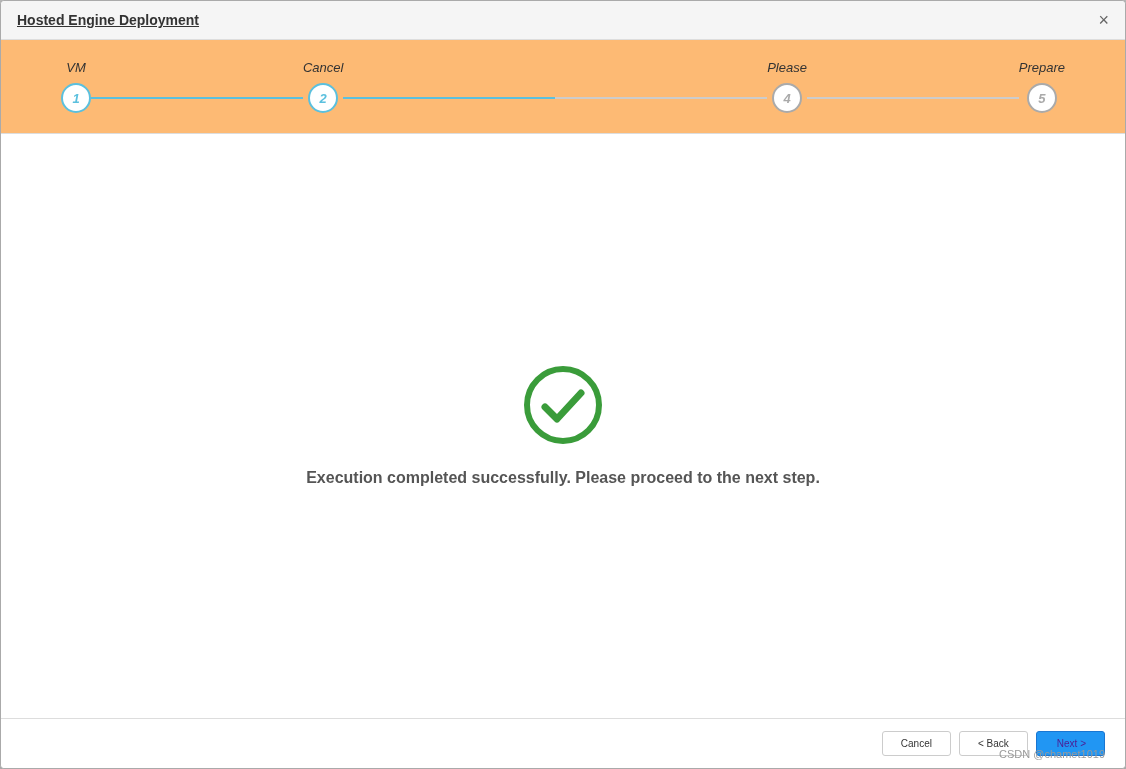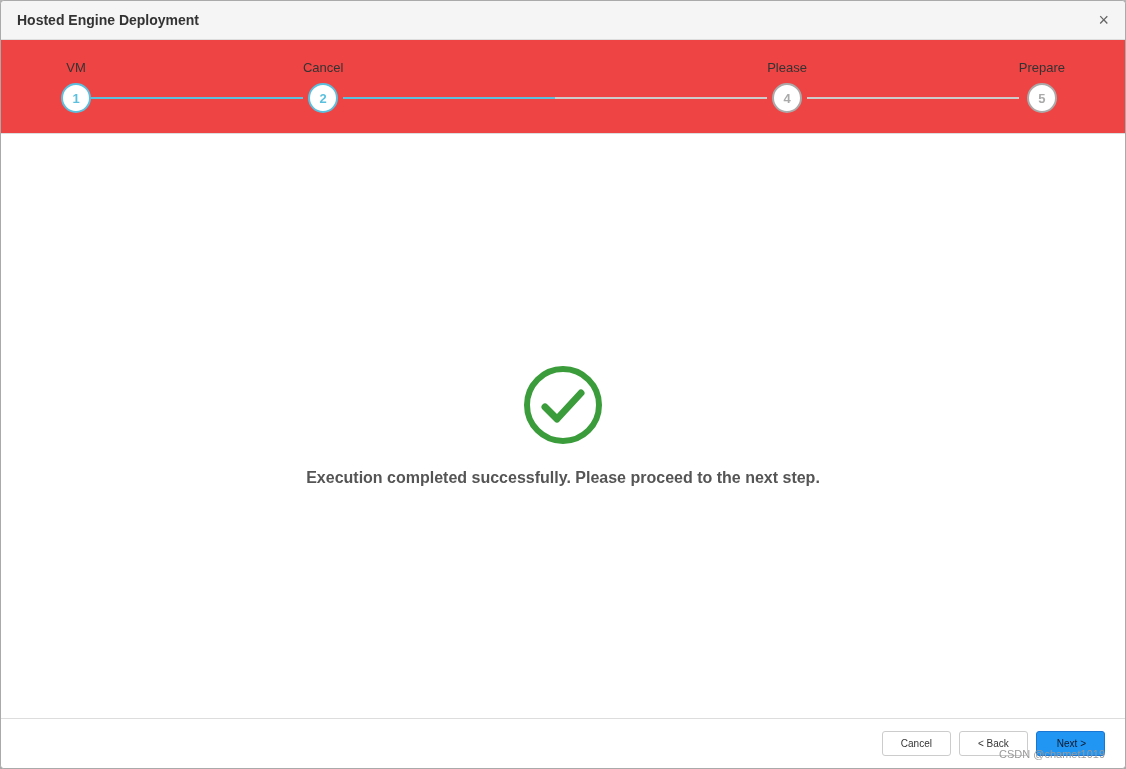--- a/index.html
+++ b/index.html
@@ -28,35 +28,37 @@
       padding: 10px 16px;
       display: flex;
       justify-content: space-between;
       align-items: center;
       border-radius: 4px 4px 0 0;
     }
     .dialog-title {
       font-size: 14px;
       font-weight: bold;
       color: #333;
+      text-decoration: underline;
     }
     .close-btn {
       background: none;
       border: none;
       font-size: 18px;
       color: #666;
       cursor: pointer;
       line-height: 1;
     }
 
     
     .steps-bar {
       padding: 20px 60px;
       border-bottom: 1px solid #ddd;
-      background: #ef4444;
+      background: #fdba74;
+      font-style: italic;
     }
     .step-label {
       font-size: 13px;
       color: #333;
       margin-bottom: 8px;
       white-space: nowrap;
     }
     .step-circle {
       width: 30px;
       height: 30px;
@@ -132,21 +134,21 @@
       cursor: pointer;
       border: 1px solid #ccc;
     }
     .btn-default {
       background: #fff;
       color: #333;
       border: 1px solid #ccc;
     }
     .btn-primary {
       background: #2196f3;
-      color: #0f172a;
+      color: #4c1d95;
       border: 1px solid #1976d2;
       padding-left: 20px;
     }
 
     
     .steps-wrapper {
       display: flex;
       align-items: flex-end;
       width: 100%;
     }

